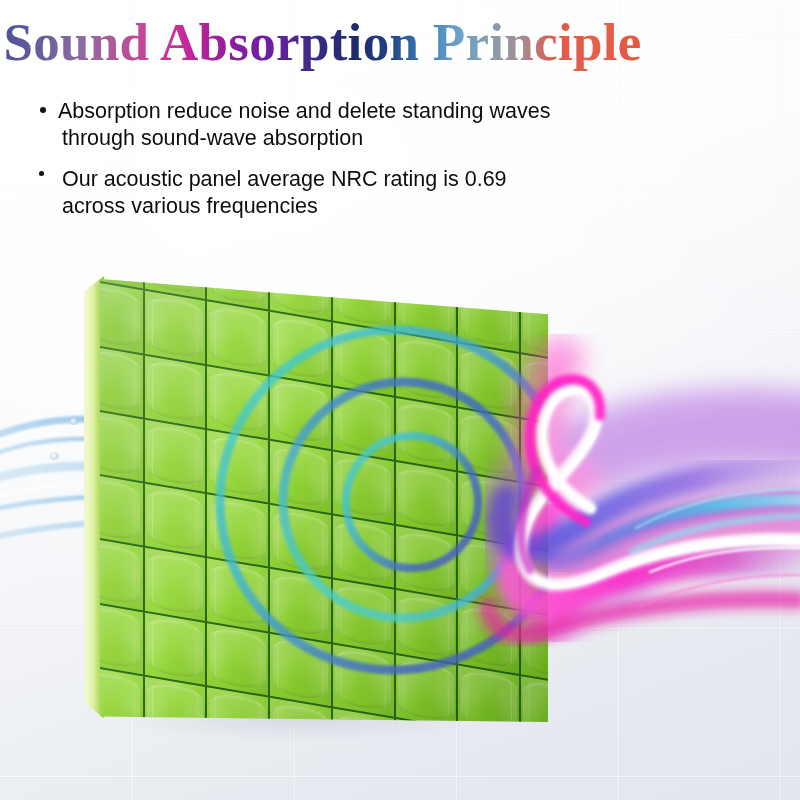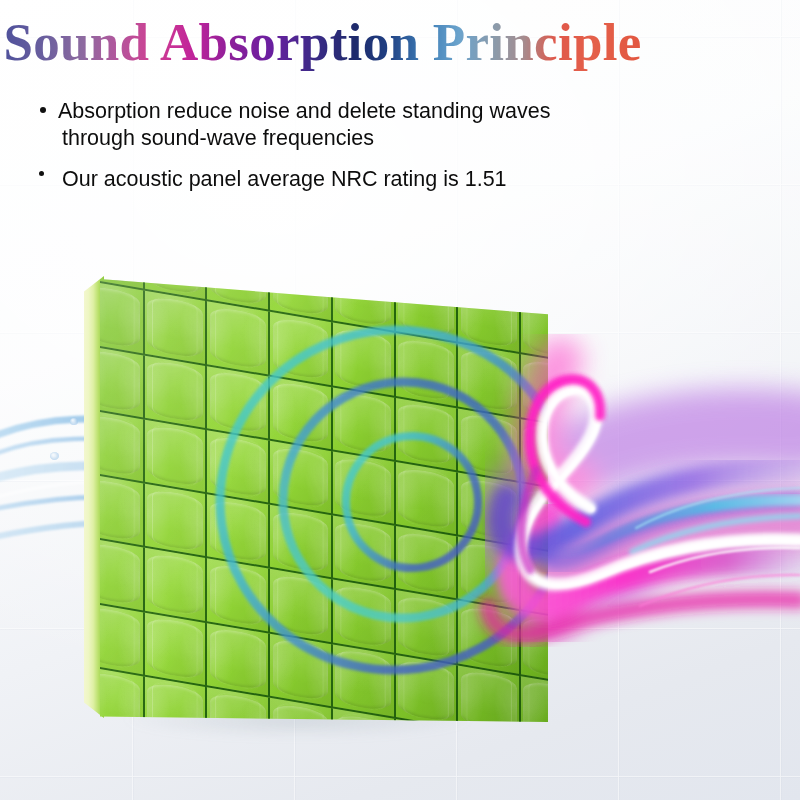--- a/index.html
+++ b/index.html
@@ -131,25 +131,26 @@
 
   <div class="bg-tiles"></div>
   <div class="bg-vign"></div>
 
   <div class="title">Sound Absorption Principle</div>
 
   <div class="bullets">
     <div class="bul b1">
       <span class="dot"></span>
       <span>Absorption reduce noise and delete standing waves</span>
-      <span class="l2">through sound-wave frequencies</span>
+      <span class="l2">through sound-wave absorption</span>
     </div>
     <div class="bul b2">
       <span class="dot"></span>
-      <span>Our acoustic panel average NRC rating is 1.51</span>
+      <span>Our acoustic panel average NRC rating is 0.69</span>
+      <span class="l2">across various frequencies</span>
     </div>
   </div>
 
   <div class="waterwrap">
     <svg class="water" viewBox="0 0 300 230" preserveAspectRatio="none">
       <defs>
         <linearGradient id="wg1" x1="0" y1="0" x2="1" y2="0">
           <stop offset="0" stop-color="#bcdcf2" stop-opacity=".85"></stop>
           <stop offset="0.45" stop-color="#8dbfe6" stop-opacity=".9"></stop>
           <stop offset="1" stop-color="#6fa8dd" stop-opacity=".25"></stop>

